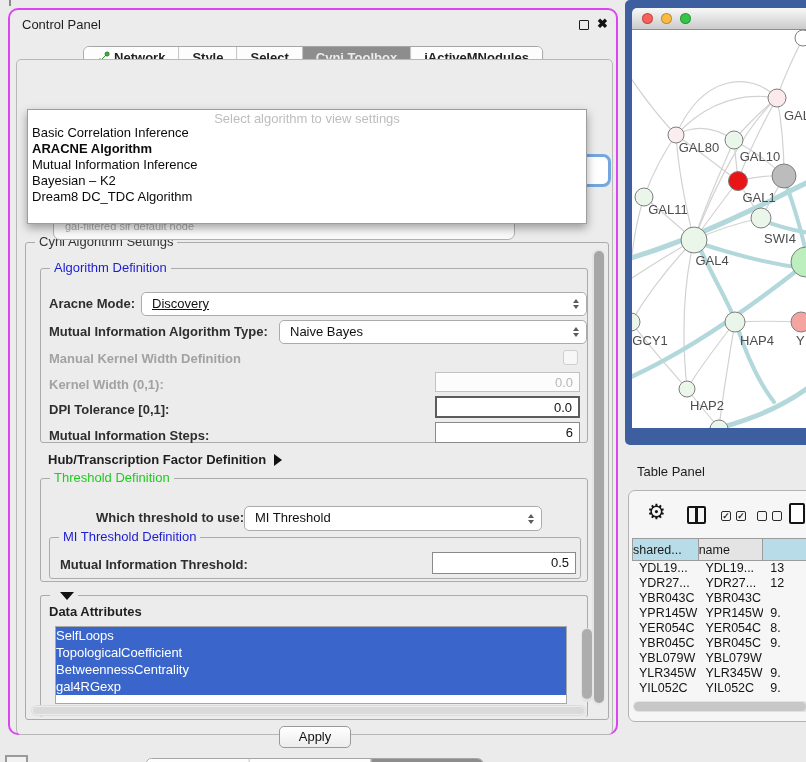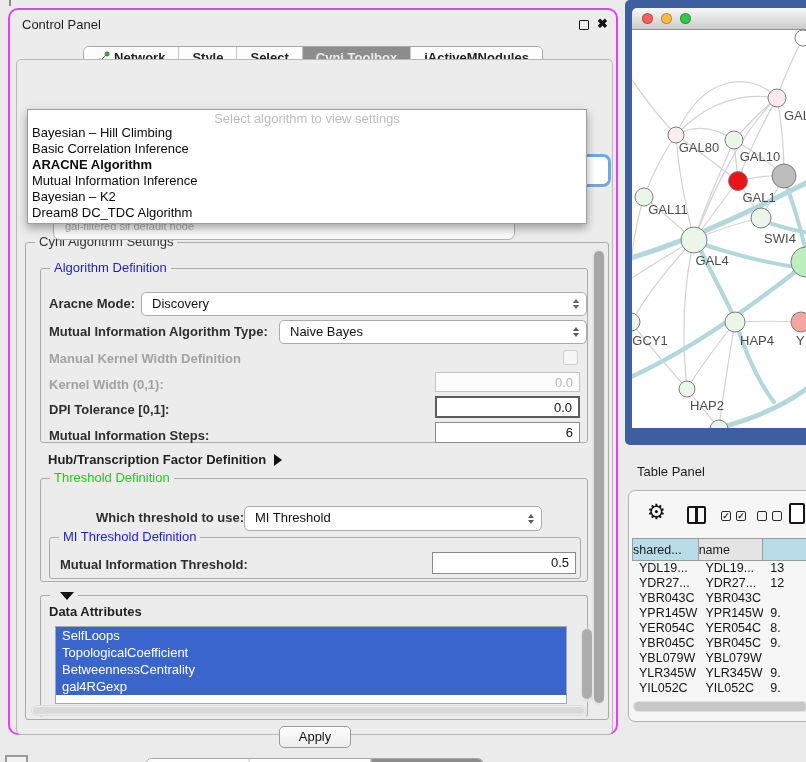--- a/index.html
+++ b/index.html
@@ -58,21 +58,21 @@
   .tfield.gray { color:#b8b8b8; border-color:#c2c2c2; background:#fcfcfc; }
   .tfield.focus { border:2px solid #5c5c5c; }
   .cbox { position:absolute; width:15px; height:15px; border:1px solid #cfcfcf; border-radius:3px; background:#f7f7f7; }
 
   .hub-row { position:absolute; left:22px; top:209px; font-size:13px; font-weight:bold; color:#1f1f1f; }
   .tri-right { display:inline-block; margin-left:8px; width:0; height:0; border-top:6px solid transparent; border-bottom:6px solid transparent; border-left:8px solid #111; vertical-align:-2px; }
   .tri-down { display:inline-block; margin-left:6px; width:0; height:0; border-left:7px solid transparent; border-right:7px solid transparent; border-top:8px solid #111; vertical-align:-1px; }
 
   .attr-label { position:absolute; left:8px; top:8px; font-size:13px; font-weight:bold; color:#1f1f1f; }
   .attr-list { position:absolute; left:14px; top:30px; width:512px; height:78px; background:#fff; border:1px solid #a8a8a8; overflow:hidden; }
-  .attr-item { height:17px; line-height:17px; font-size:13px; color:#fff; background:#3a66cc; padding-left:6px; }
+  .attr-item { height:17px; line-height:17px; font-size:13px; color:#fff; background:#3a66cc; }
   .list-scroll { position:absolute; right:1px; top:1px; width:12px; height:74px; background:#e3e3e3; border-radius:6px; }
   .list-scroll .thumb { position:absolute; left:1px; right:1px; top:1px; height:70px; background:#adadad; border-radius:6px; }
 
   .v-scroll { position:absolute; right:3px; top:6px; width:13px; height:456px; background:#e5e5e5; border-radius:7px; }
   .v-scroll .thumb { position:absolute; left:1.5px; right:1.5px; top:2px; bottom:2px; background:#a6a6a6; border-radius:6px; }
   .h-scroll { position:absolute; left:5px; right:22px; bottom:3px; height:11px; background:#ececec; border-radius:6px; border:1px solid #dcdcdc; }
   .h-scroll .thumb { position:absolute; top:1px; bottom:1px; left:1px; right:1px; background:#dadada; border-radius:5px; }
 
   .apply-btn { position:absolute; left:262px; top:666px; width:72px; height:22px; background:linear-gradient(#ffffff,#ececec);
     border:1px solid #9a9a9a; border-radius:5px; font-size:13px; color:#111; text-align:center; line-height:20px; }
@@ -152,37 +152,36 @@
     <div class="content-box">
 
       <div class="hidden-combo">
         <span>gal-filtered sif default node</span>
       </div>
       <div class="focus-combo-frag"></div>
 
       <div class="popup">
         <div class="popup-placeholder">Select algorithm to view settings</div>
         <div id="popup-items">
-            <div class="popup-item">Bayesian – Hill Climbing</div>
             <div class="popup-item">Basic Correlation Inference</div>
             <div class="popup-item bold">ARACNE Algorithm</div>
             <div class="popup-item">Mutual Information Inference</div>
             <div class="popup-item">Bayesian – K2</div>
             <div class="popup-item">Dream8 DC_TDC Algorithm</div>
           </div>
       </div>
 
       <div class="group" id="settings-group" style="left:8px; top:182px; width:584px; height:478px;">
         <span class="legend">Cyni Algorithm Settings</span>
 
         <div class="group" style="left:14px; top:25px; width:548px; height:175px;">
           <span class="legend blue">Algorithm Definition</span>
 
           <span class="flabel" style="left:8px; top:27px;">Aracne Mode:</span>
-          <div class="combo" style="left:100px; top:23px; width:446px; height:24px;">
+          <div class="combo" style="left:100px; top:23px; width:446px; height:24px;text-decoration:underline;">
             <span>Discovery</span>
             <span class="stepper">
                 <i class="up"></i>
                 <i class="dn"></i>
               </span>
           </div>
 
           <span class="flabel" style="left:8px; top:55px;">Mutual Information Algorithm Type:</span>
           <div class="combo" style="left:238px; top:51px; width:308px; height:24px;">
             <span>Naive Bayes</span>

